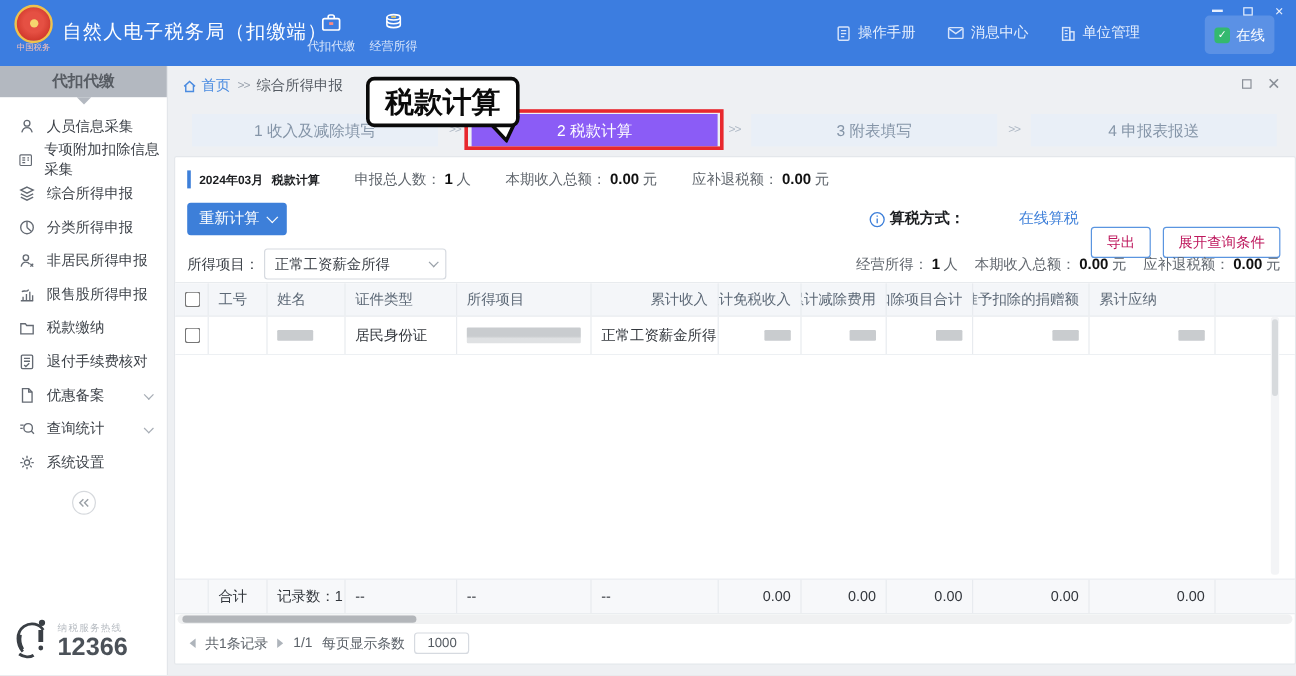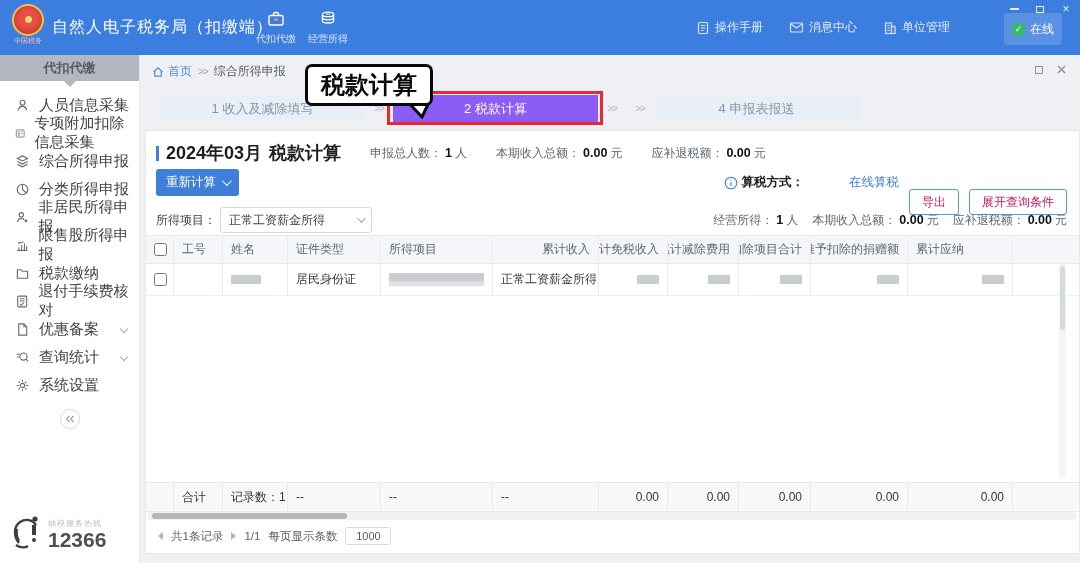--- a/index.html
+++ b/index.html
@@ -24,21 +24,21 @@
   .win-ctrl span { color:#e8f0fd; cursor:pointer; display:inline-flex; align-items:center; justify-content:center; width:12px; height:12px; }
   .wc-min i { display:block; width:9px; height:2px; background:#e8f0fd; }
   .wc-max i { display:block; width:8px; height:7px; border:1.5px solid #e8f0fd; }
   .wc-close { font-size:12px; font-style:normal; }
 
   
   .sidebar { position:absolute; left:0; top:55px; width:140px; height:508px; background:#ffffff; border-right:1px solid #e3e6ea; }
   .side-head { height:26px; background:#b3b8c0; color:#575c63; font-size:13px; font-weight:bold; text-align:center; line-height:26px; position:relative; }
   .side-head::after { content:""; position:absolute; left:50%; bottom:-6px; margin-left:-6px; border:6px solid transparent; border-top-color:#b3b8c0; border-bottom:0; }
   .side-list { margin-top:10px; }
-  .side-item { height:28px; display:flex; align-items:center; gap:9px; padding-left:15px; font-size:15px; color:#3d4249; cursor:pointer; position:relative; }
+  .side-item { height:28px; display:flex; align-items:center; gap:9px; padding-left:15px; font-size:12px; color:#3d4249; cursor:pointer; position:relative; }
   .side-item .chev { position:absolute; right:12px; top:11px; width:6px; height:6px; border-right:1.4px solid #a7adb5; border-bottom:1.4px solid #a7adb5; transform:rotate(45deg); }
   .collapse-btn { width:20px; height:20px; border:1px solid #d6d9dd; border-radius:50%; margin:10px auto 0; display:flex; align-items:center; justify-content:center; cursor:pointer; background:#fff; }
   .hotline { position:absolute; left:10px; bottom:12px; display:flex; align-items:flex-end; gap:4px; }
   .hl-txt .hl-small { font-size:8px; color:#b7bcc2; letter-spacing:1px; }
   .hl-txt .hl-num { font-size:21px; font-weight:bold; color:#4b5158; line-height:22px; }
 
   
   .main { position:absolute; left:140px; top:55px; width:940px; height:508px; background:#eef0f3; }
   .crumbs { position:absolute; left:12px; top:8px; display:flex; align-items:center; gap:6px; font-size:12px; }
   .crumb-home { color:#4a8be0; cursor:pointer; display:flex; align-items:center; gap:4px; }
@@ -54,21 +54,21 @@
   .step-sep { width:28px; text-align:center; color:#aeb8c4; font-size:10px; letter-spacing:-1px; }
 
   .red-box { position:absolute; left:247px; top:36px; width:216px; height:34px; border:3px solid #e8282e; z-index:5; pointer-events:none; }
   .callout { position:absolute; left:165px; top:9px; background:#ffffff; border:3.5px solid #0a0a0a; border-radius:7px; padding:2px 13px; font-size:24px; font-weight:bold; color:#0a0a0a; z-index:7; }
   .callout-tail { position:absolute; left:262px; top:42px; z-index:6; }
 
   
   .card { position:absolute; left:5px; top:75px; width:935px; height:424px; background:#ffffff; border:1px solid #e4e7eb; border-radius:2px; }
   .sum-row { position:absolute; left:10px; top:10px; display:flex; align-items:center; gap:7px; }
   .sum-bar { width:3px; height:15px; background:#3d7fd9; }
-  .sum-period,.sum-title { font-size:18px; font-weight:bold; color:#1c1e21; }
+  .sum-period,.sum-title { font-size:10px; font-weight:bold; color:#1c1e21; }
   .stat { display:flex; align-items:baseline; gap:3px; margin-left:22px; font-size:12px; }
   .stat .sl { color:#60666d; }
   .stat .sv { color:#111; font-weight:bold; font-size:12.5px; }
   .stat .su { color:#60666d; }
   .tool-row { position:absolute; left:10px; right:12px; top:38px; height:28px; }
   .btn-primary { position:absolute; left:0; top:0; height:27px; padding:0 10px; background:#3d7fd9; color:#fff; font-size:12.5px; border:none; border-radius:3px; display:flex; align-items:center; gap:6px; cursor:pointer; }
   .caret-down { width:7px; height:7px; border-right:1.6px solid #fff; border-bottom:1.6px solid #fff; transform:rotate(45deg) translateY(-2px); }
   .tool-right { position:absolute; right:0; top:0; height:27px; display:flex; align-items:center; gap:10px; }
   .calc-mode { display:flex; align-items:center; gap:4px; font-size:12.5px; }
   .calc-mode .cm-label { font-weight:bold; color:#1c1e21; }
@@ -314,20 +314,21 @@
             <path d="M1 1l7 7M8 1L1 8"></path>
           </svg>
       </span>
     </div>
 
     <div class="steps">
       <div class="step-tab">1 收入及减除填写</div>
       <div class="step-sep">&gt;&gt;</div>
       <div class="step-tab active">2 税款计算</div>
       <div class="step-sep">&gt;&gt;</div>
+      <div class="step-tab">3 附表填写</div>
       <div class="step-sep">&gt;&gt;</div>
       <div class="step-tab">4 申报表报送</div>
     </div>
 
     <div class="red-box"></div>
     <div class="callout">税款计算</div>
     <svg class="callout-tail" width="32" height="22" viewBox="0 0 32 22">
         <path d="M2 1 L29 1 L20 20 Z" fill="#ffffff" stroke="#0a0a0a" stroke-width="3"></path>
       </svg>
 

